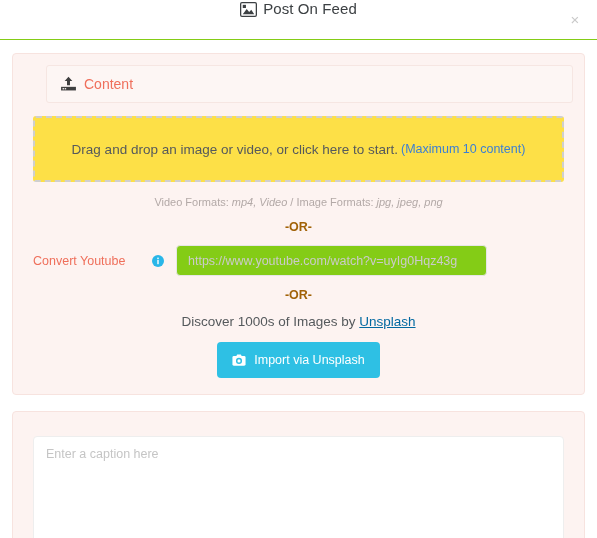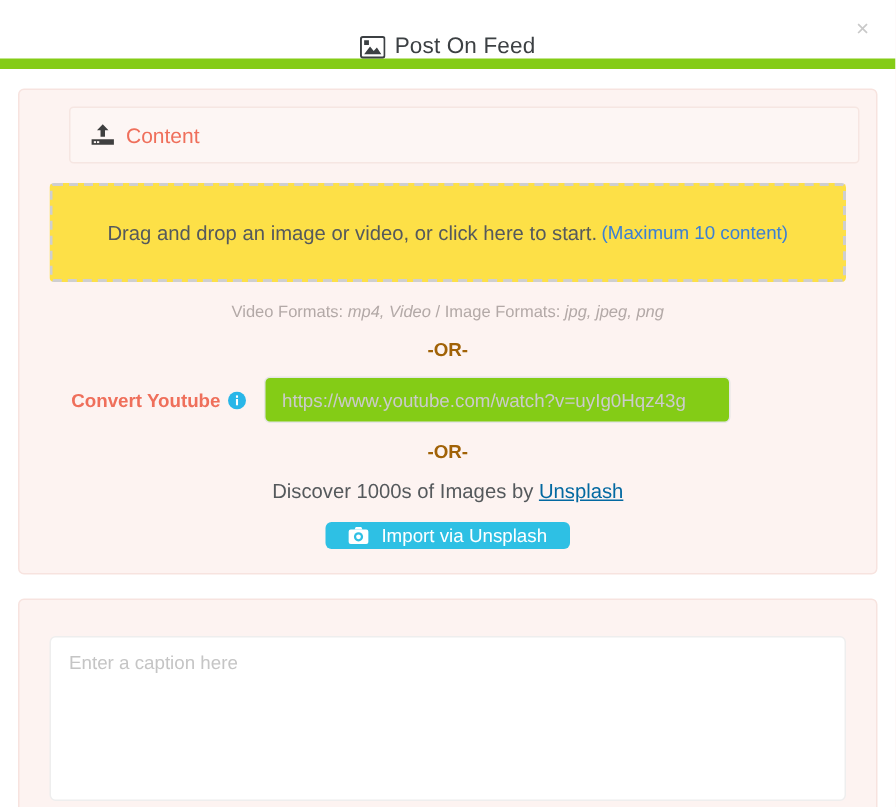--- a/index.html
+++ b/index.html
@@ -13,23 +13,23 @@
     background: #ffffff;
     font-family: "Liberation Sans", sans-serif;
     color: #4a4a4a;
     -webkit-font-smoothing: antialiased;
   }
 
   
   .modal-header {
     position: relative;
     height: 39px;
-    border-bottom: 7px solid #84cc16;
-    display: flex;
-    align-items: flex-end;
+    border-bottom: 1px solid #84cc16;
+    display: flex;
+    align-items: flex-start;
     justify-content: center;
     background: #ffffff;
   }
   .modal-title {
     display: flex;
     align-items: center;
     gap: 6px;
     font-size: 15px;
     color: #3c4043;
     letter-spacing: .1px;
@@ -143,25 +143,25 @@
     display: flex;
     align-items: center;
     margin-top: 11px;
     padding: 0 9px;
   }
   .yt-label {
     width: 143px;
     text-align: right;
     padding-right: 12px;
     font-size: 12.5px;
-    font-weight: bold;
+    font-weight: normal;
     color: #ef6f5b;
     display: flex;
     align-items: center;
-    justify-content: flex-end;
+    justify-content: space-between;
     gap: 5px;
     box-sizing: border-box;
   }
   .info-icon {
     display: inline-flex;
     width: 12px;
     height: 12px;
     align-items: center;
     justify-content: center;
   }
@@ -196,21 +196,21 @@
     display: flex;
     justify-content: center;
     margin-top: 13px;
     margin-bottom: 4px;
   }
   .unsplash-btn {
     background: #2ec0e4;
     color: #ffffff;
     border: none;
     border-radius: 4px;
-    height: 18px;
+    height: 36px;
     padding: 0 15px;
     font-size: 12.5px;
     display: inline-flex;
     align-items: center;
     gap: 8px;
     cursor: pointer;
     font-family: "Liberation Sans", sans-serif;
   }
   .cam-icon {
     display: inline-flex;

